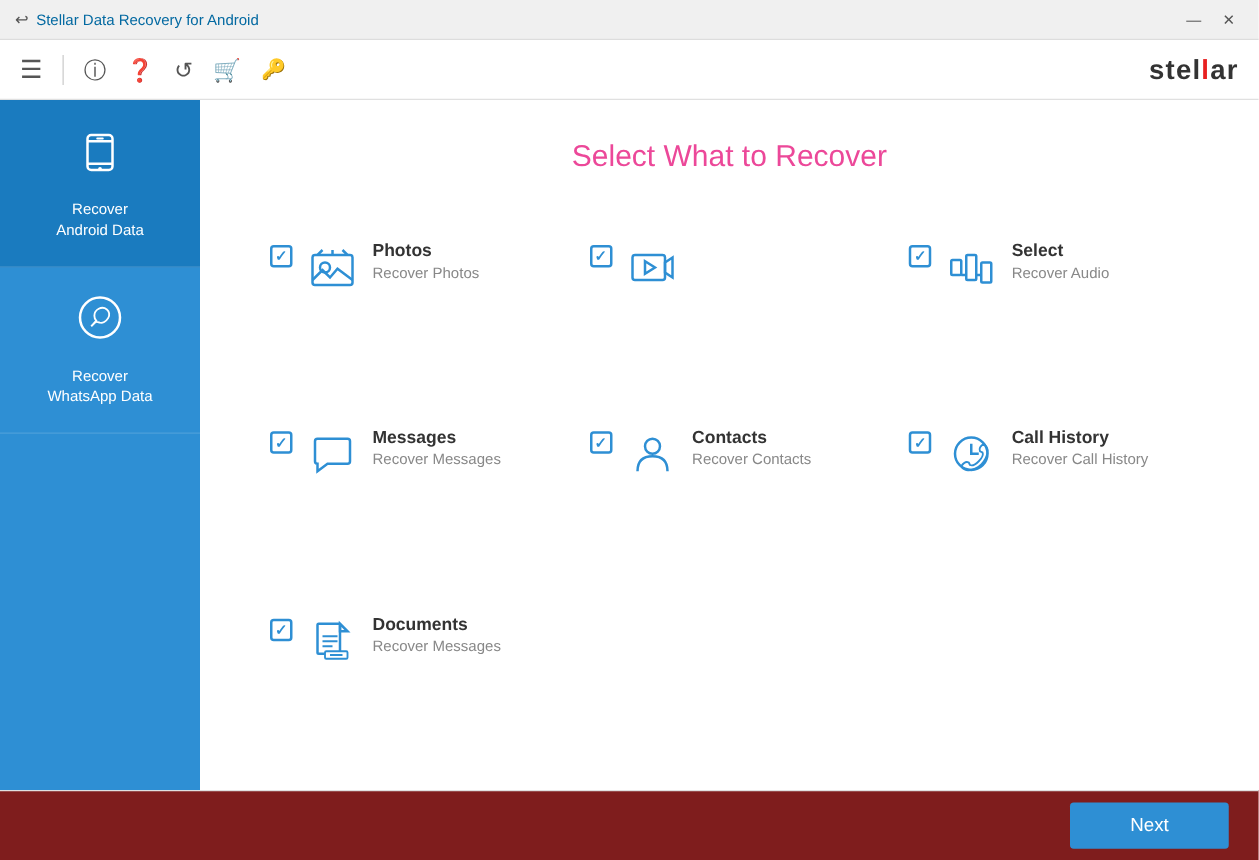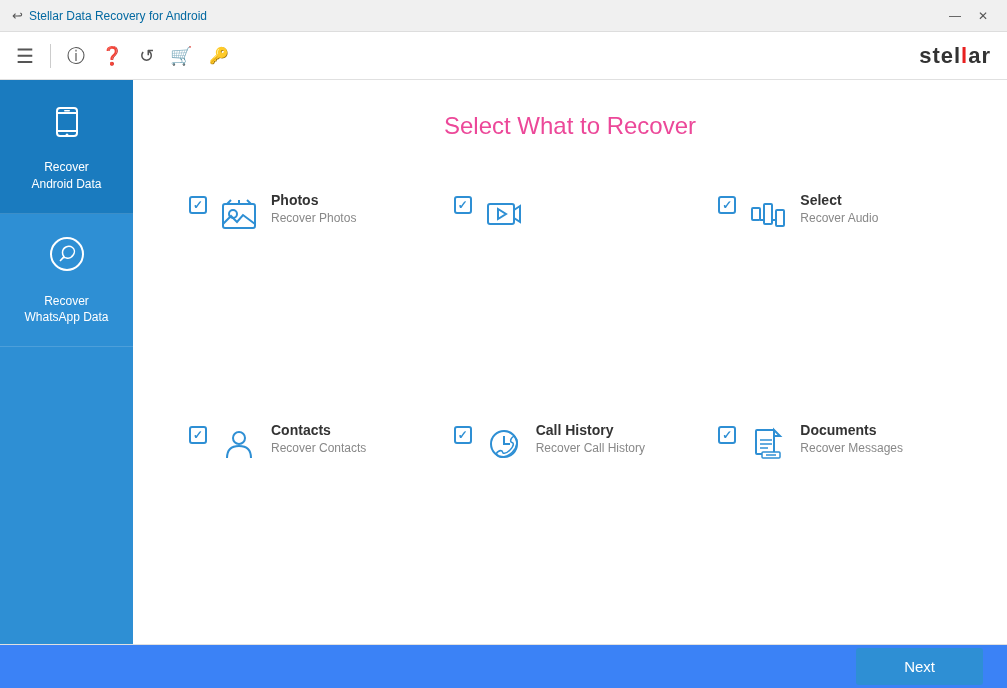--- a/index.html
+++ b/index.html
@@ -46,21 +46,21 @@
 
     
     .main-layout {
       display: flex;
       flex: 1;
       overflow: hidden;
     }
 
     
     .sidebar {
-      width: 133px;
+      width: 160px;
       background: #2e8fd4;
       display: flex;
       flex-direction: column;
       flex-shrink: 0;
     }
     .sidebar-item {
       display: flex;
       flex-direction: column;
       align-items: center;
       justify-content: center;
@@ -124,22 +124,22 @@
       flex-shrink: 0;
       display: flex; align-items: center; justify-content: center;
     }
     .recovery-icon svg { width: 40px; height: 40px; }
     .recovery-text { flex: 1; }
     .recovery-name { font-size: 14px; font-weight: 600; color: #333; margin-bottom: 3px; }
     .recovery-desc { font-size: 12px; color: #888; }
 
     
     .bottom-bar {
-      height: 44px;
-      background: #3b82f6;
+      height: 56px;
+      background: #7f1d1d;
       border-top: 1px solid #e0e0e0;
       display: flex;
       align-items: center;
       justify-content: flex-end;
       padding: 0 24px;
       flex-shrink: 0;
     }
     .next-btn {
       background: #2e8fd4;
       color: #fff;
@@ -252,20 +252,32 @@
             <line x1="24" y1="26" x2="28" y2="26" stroke="#2e8fd4" stroke-width="2"></line>
             <rect x="28" y="16" width="8" height="16" rx="1" stroke="#2e8fd4" stroke-width="2" fill="none"></rect>
           </svg>
         </div>
         <div class="recovery-text">
           <div class="recovery-name">Select</div>
           <div class="recovery-desc">Recover Audio</div>
         </div>
       </div>
 
+      <div class="recovery-item">
+        <div class="recovery-checkbox checked"></div>
+        <div class="recovery-icon">
+          <svg viewBox="0 0 40 40" fill="none" xmlns="http://www.w3.org/2000/svg">
+            <path d="M6 10 Q6 8 8 8 L32 8 Q34 8 34 10 L34 26 Q34 28 32 28 L16 28 L8 34 L8 28 Q6 28 6 26 Z" stroke="#2e8fd4" stroke-width="2" fill="none"></path>
+          </svg>
+        </div>
+        <div class="recovery-text">
+          <div class="recovery-name">Messages</div>
+          <div class="recovery-desc">Recover Messages</div>
+        </div>
+      </div>
 
       <div class="recovery-item">
         <div class="recovery-checkbox checked"></div>
         <div class="recovery-icon">
           <svg viewBox="0 0 40 40" fill="none" xmlns="http://www.w3.org/2000/svg">
             <circle cx="20" cy="14" r="6" stroke="#2e8fd4" stroke-width="2" fill="none"></circle>
             <path d="M8 34 C8 26 12 22 20 22 C28 22 32 26 32 34" stroke="#2e8fd4" stroke-width="2" fill="none"></path>
           </svg>
         </div>
         <div class="recovery-text">

